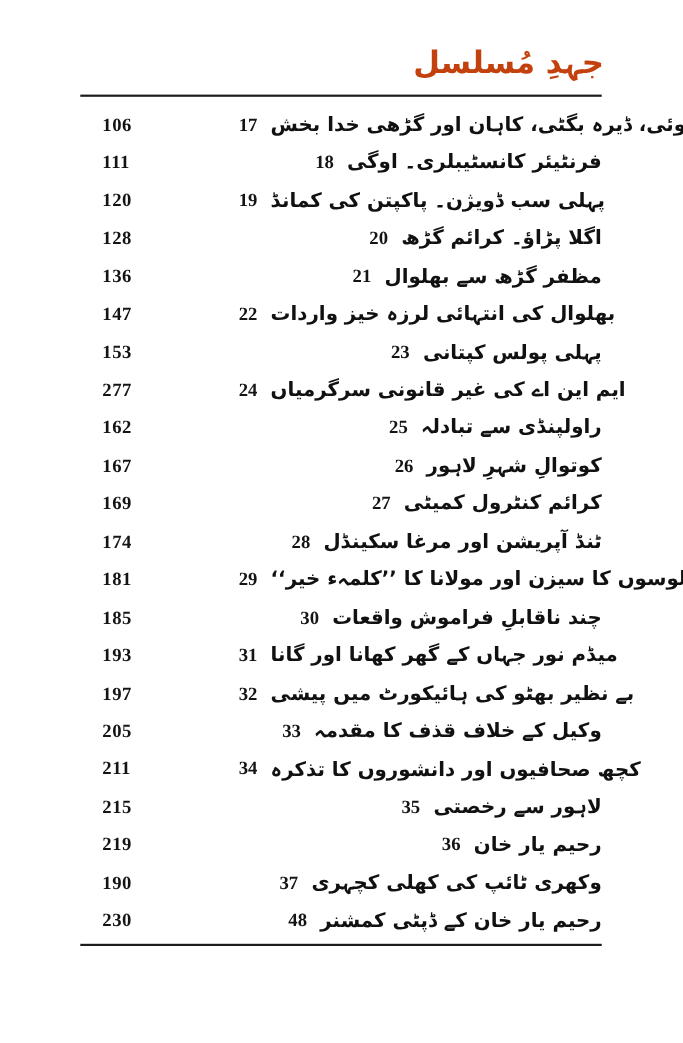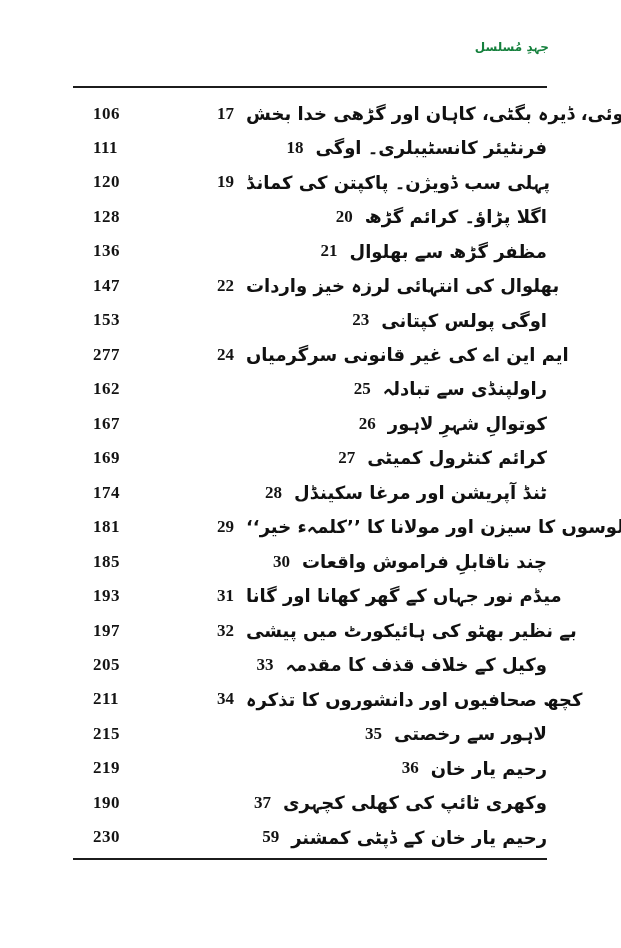--- a/index.html
+++ b/index.html
@@ -6,25 +6,25 @@
   body{
     position:relative;
     width:621px;height:948px;
     font-family:"DejaVu Sans",sans-serif;
     color:#141414;
     overflow:hidden;
   }
   .book-title{
     position:absolute;
     top:40px;right:72px;
-    font-size:12px;
+    font-size:28px;
     font-weight:bold;
     direction:rtl;
     font-family:"DejaVu Sans",sans-serif;
-    color:#15803d;
+    color:#c2410c;
   }
   .rule{
     position:absolute;
     left:73px;width:474px;height:2px;
     background:#1c1c1c;
   }
   .rule-top{top:86px;}
   .rule-bottom{top:858px;}
   .toc{
     position:absolute;
@@ -122,21 +122,21 @@
     <span class="entry-cluster">
       <span class="entry-no">22</span>
       <span class="entry-title" dir="rtl">بھلوال کی انتہائی لرزہ خیز واردات</span>
     </span>
   </div>
 
   <div class="toc-row">
     <span class="entry-page">153</span>
     <span class="entry-cluster">
       <span class="entry-no">23</span>
-      <span class="entry-title" dir="rtl">اوگی پولس کپتانی</span>
+      <span class="entry-title" dir="rtl">پہلی پولس کپتانی</span>
     </span>
   </div>
 
   <div class="toc-row">
     <span class="entry-page">277</span>
     <span class="entry-cluster">
       <span class="entry-no">24</span>
       <span class="entry-title" dir="rtl">ایم این اے کی غیر قانونی سرگرمیاں</span>
     </span>
   </div>
@@ -241,19 +241,19 @@
     <span class="entry-page">190</span>
     <span class="entry-cluster">
       <span class="entry-no">37</span>
       <span class="entry-title" dir="rtl">وکھری ٹائپ کی کھلی کچہری</span>
     </span>
   </div>
 
   <div class="toc-row">
     <span class="entry-page">230</span>
     <span class="entry-cluster">
-      <span class="entry-no">59</span>
+      <span class="entry-no">48</span>
       <span class="entry-title" dir="rtl">رحیم یار خان کے ڈپٹی کمشنر</span>
     </span>
   </div>
 </div>
 
 <div class="rule rule-bottom"></div>
 
 </body></html>

